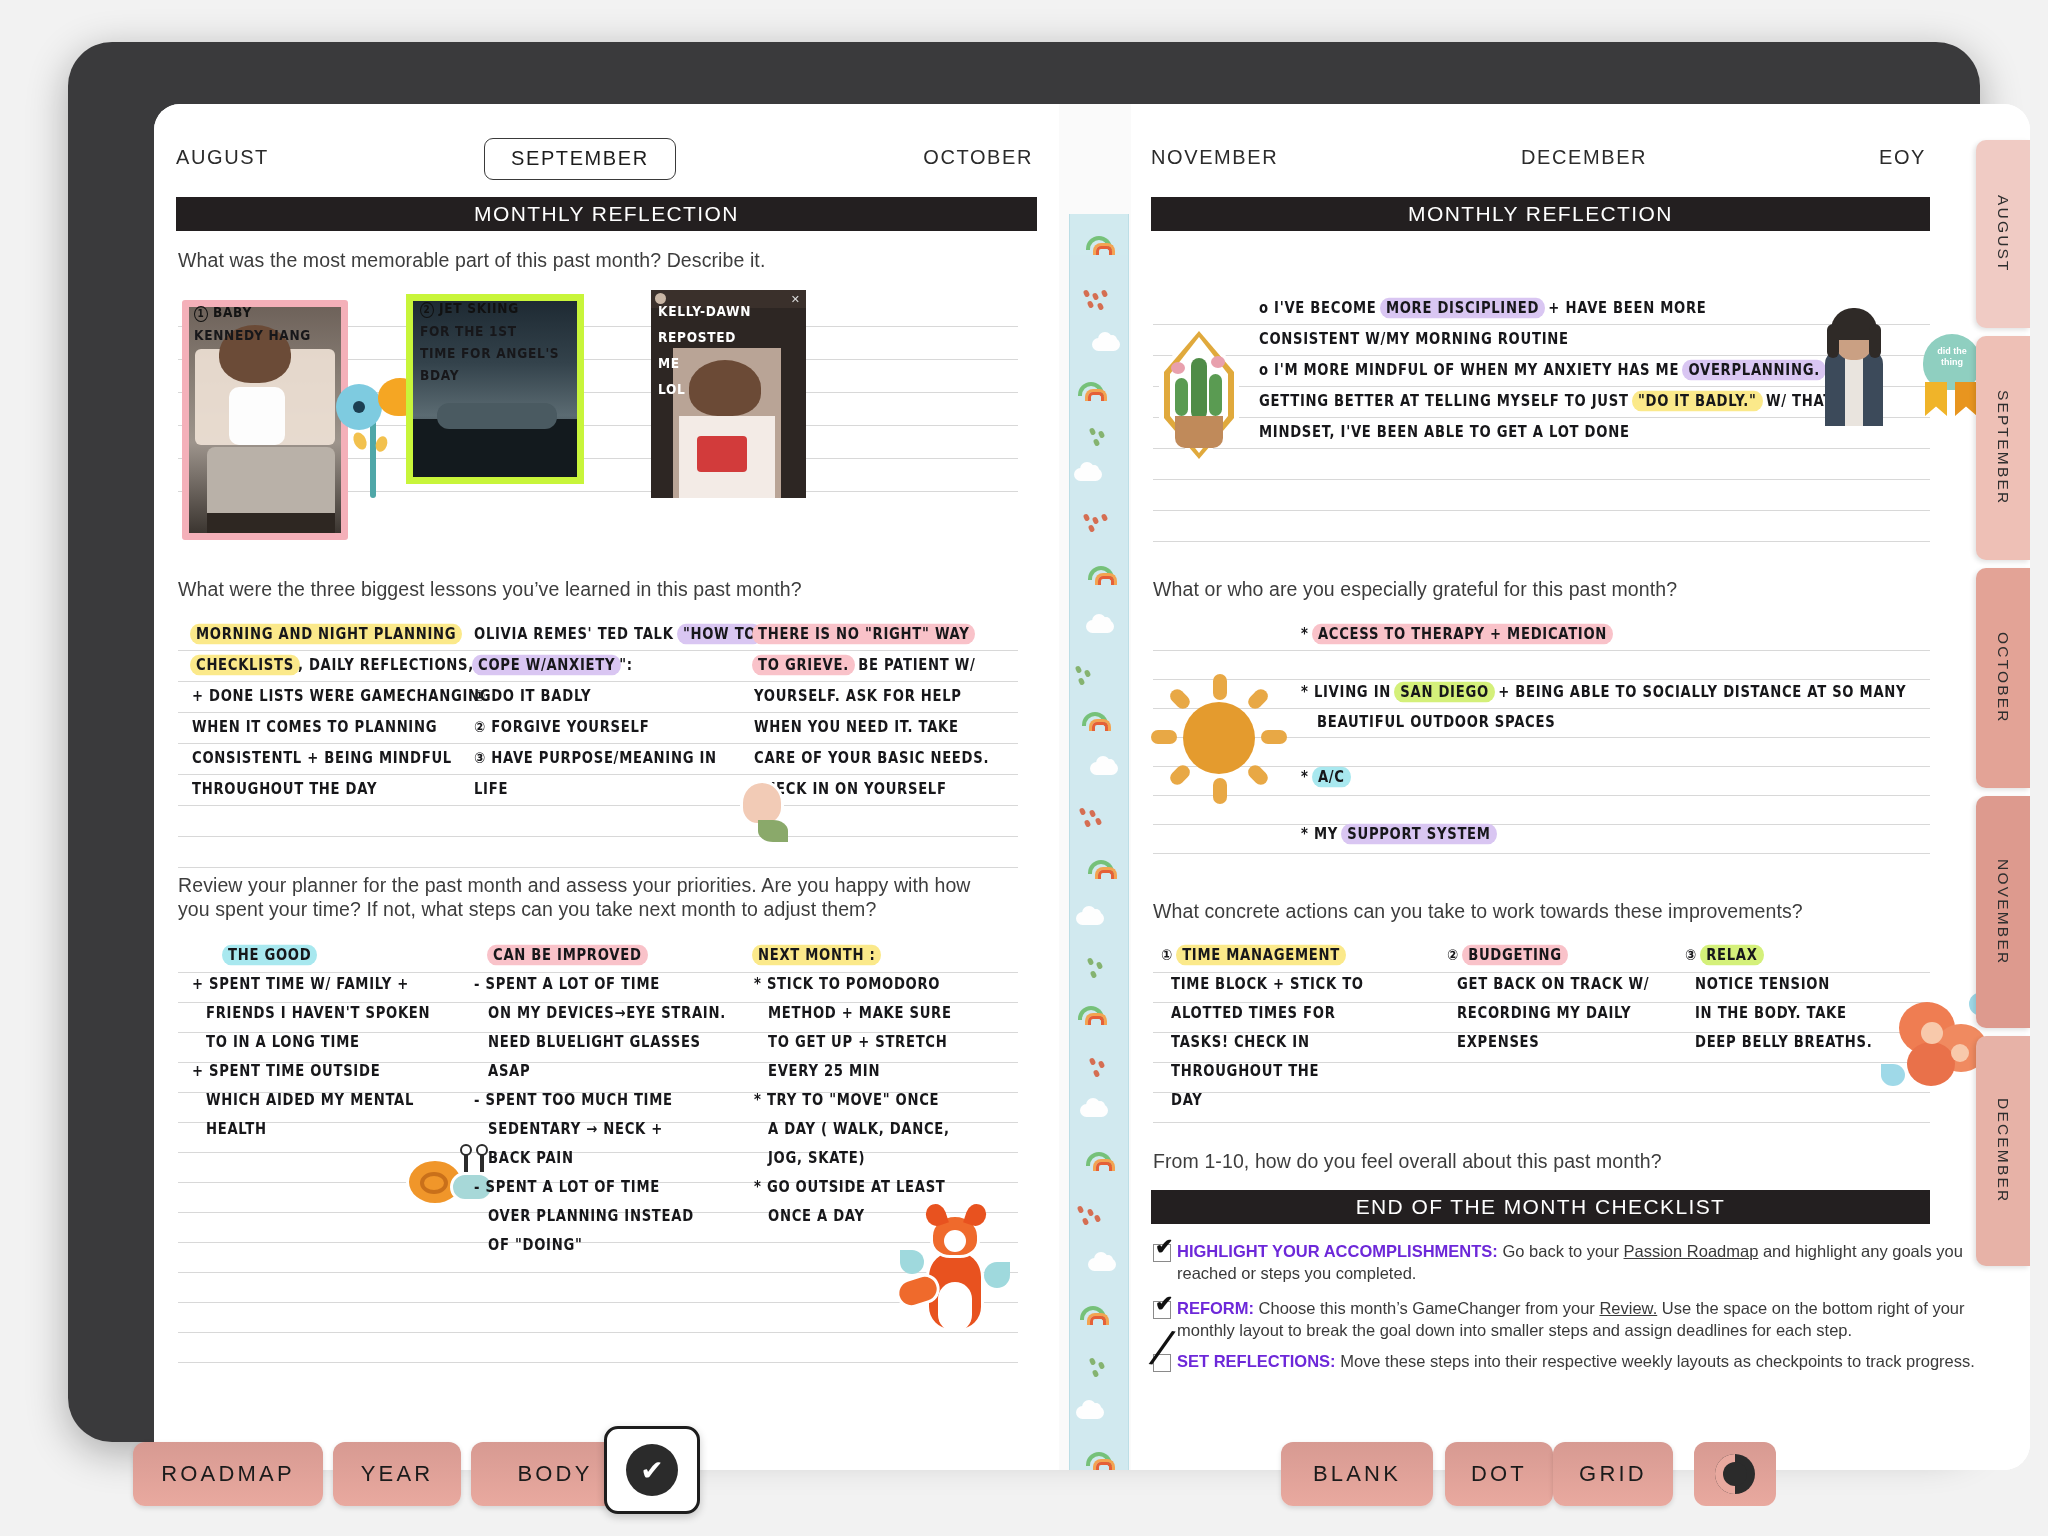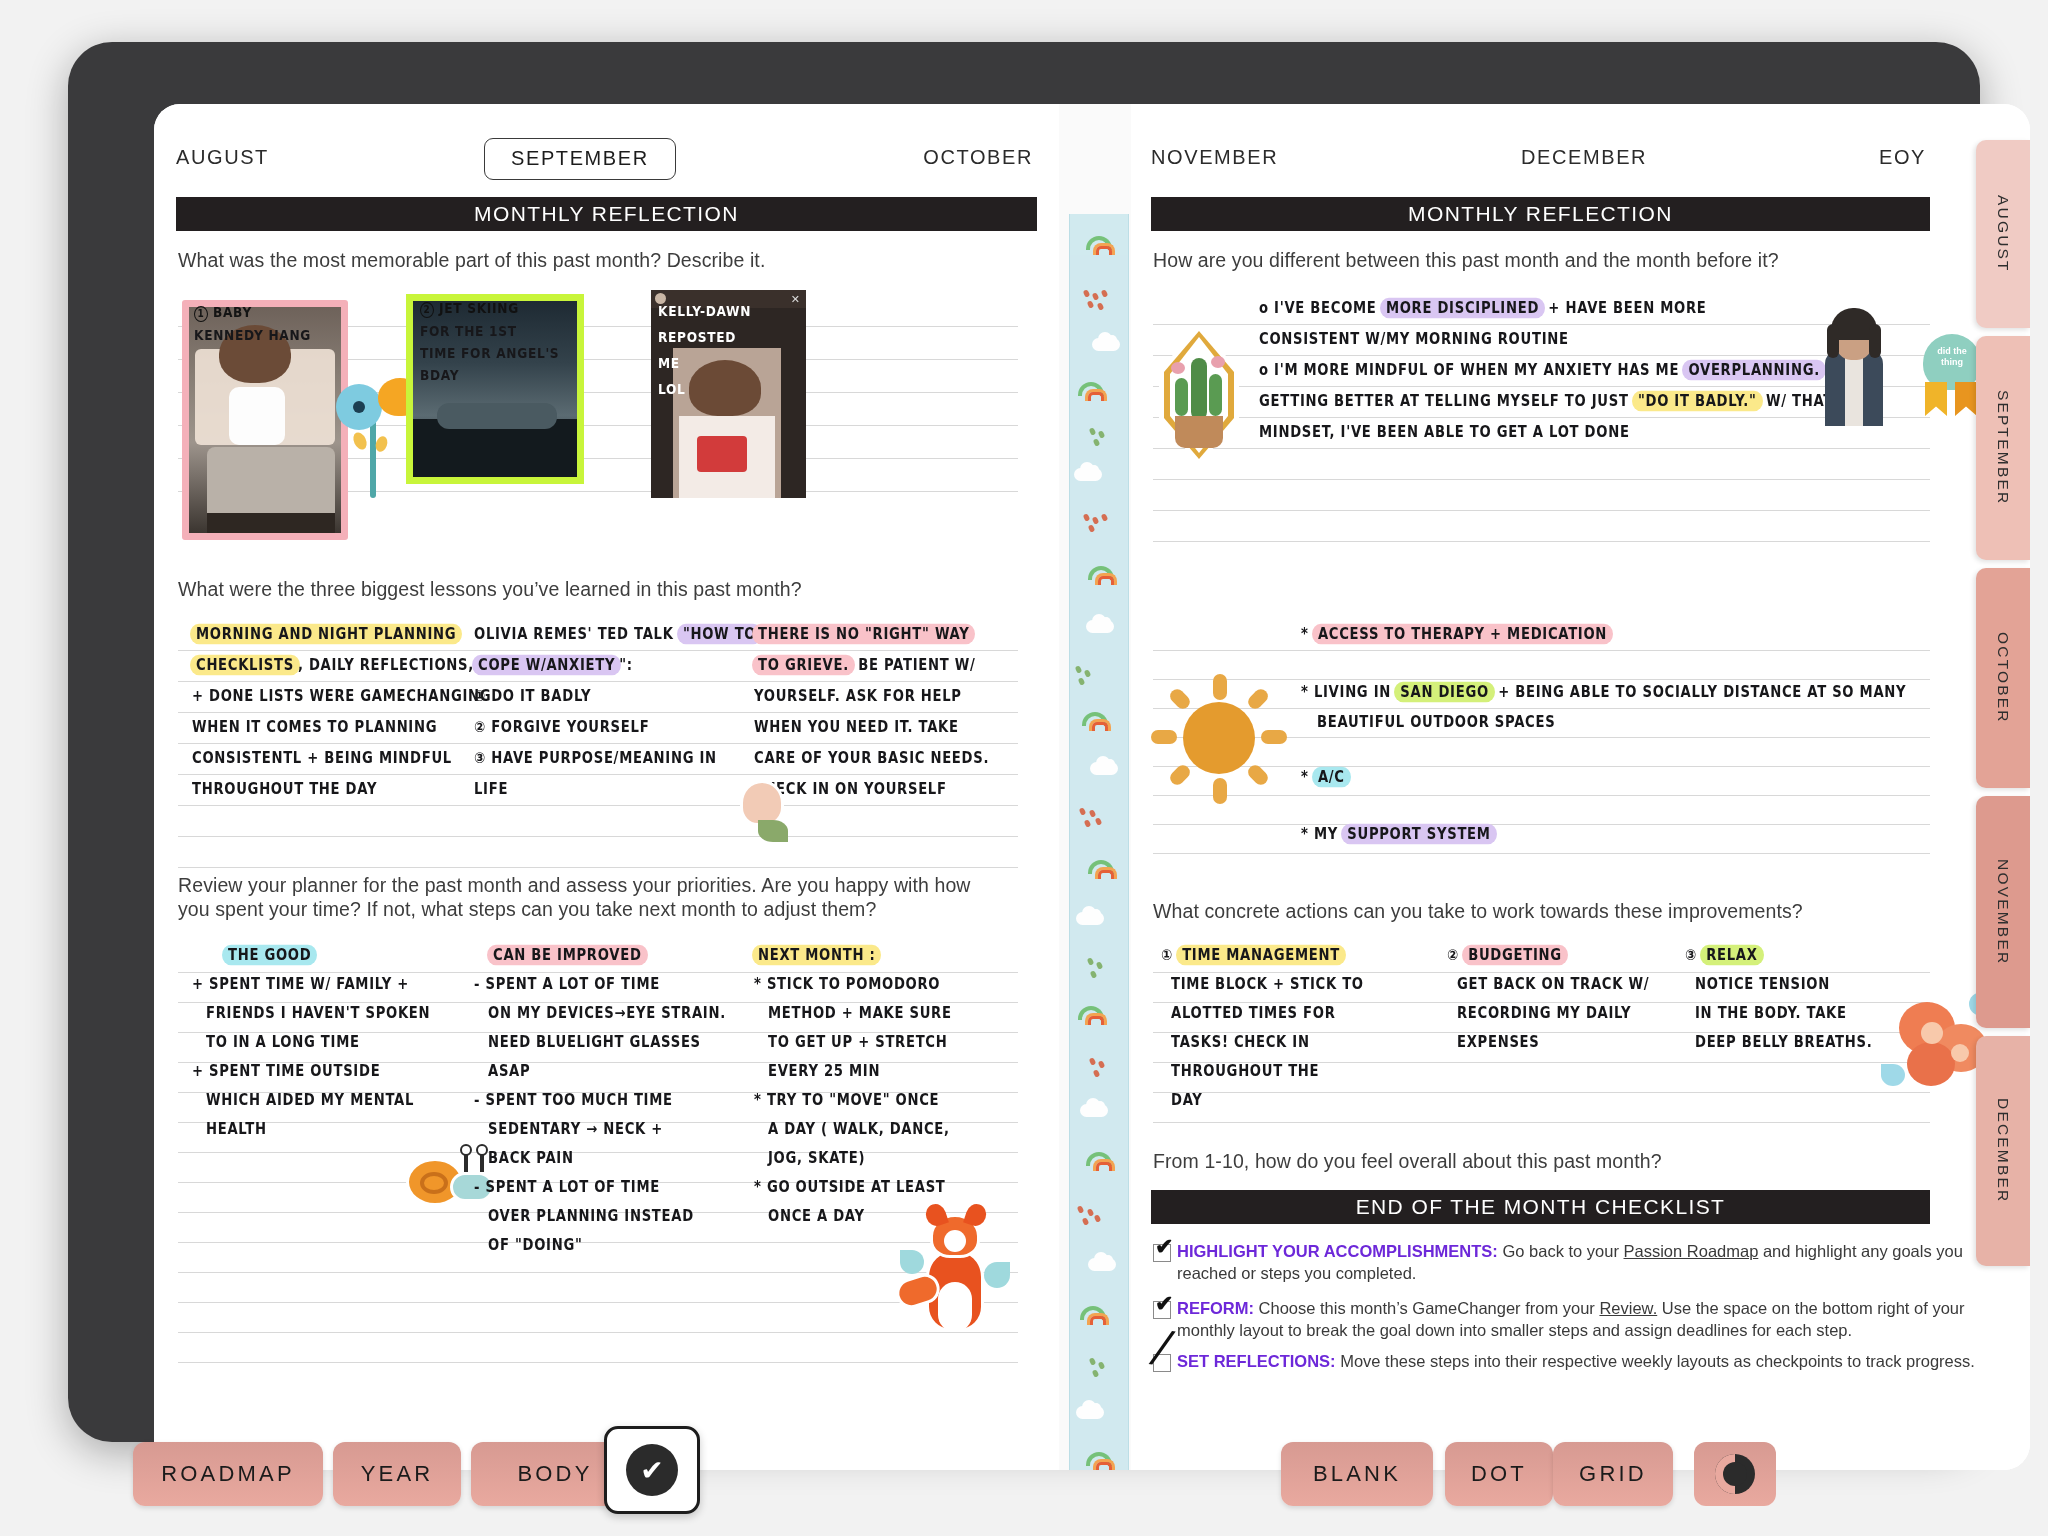--- a/index.html
+++ b/index.html
@@ -434,21 +434,20 @@
   <div class="page" id="page-right">
 
     <div class="month-nav">
       <div class="mn-item" style="left:20px;">NOVEMBER</div>
       <div class="mn-item" style="left:390px; top:8px;">DECEMBER</div>
       <div class="mn-item" style="right:104px;">EOY</div>
     </div>
 
     <div class="banner" style="left:20px; right:100px; top:93px;">MONTHLY REFLECTION</div>
 
-    <div class="prompt" style="left:22px; top:143px; width:800px;">How are you different between this past month and the month before it?</div>
 
     <div class="rules" style="left:22px; top:190px; right:100px;">
       <div class="sp" style="height:30px"></div>
           <div class="ln"></div>
       <div class="sp" style="height:30px"></div>
           <div class="ln"></div>
       <div class="sp" style="height:30px"></div>
           <div class="ln"></div>
       <div class="sp" style="height:30px"></div>
           <div class="ln"></div>
@@ -494,20 +493,21 @@
       <div style="position:absolute;left:12px;top:18px;width:12px;height:34px;background:#2f2a27;border-radius:6px;"></div>
       <div style="position:absolute;left:54px;top:18px;width:12px;height:34px;background:#2f2a27;border-radius:6px;"></div>
     </div>
     <div class="sticker" style="left:784px; top:230px; width:78px; height:84px;">
       <div style="position:absolute;left:8px;top:0;width:58px;height:56px;background:#8fcfc0;border-radius:30px 30px 26px 26px;"></div>
       <div style="position:absolute;left:10px;top:48px;width:22px;height:34px;background:#f0b429;clip-path:polygon(0 0,100% 0,100% 100%,50% 72%,0 100%);"></div>
       <div style="position:absolute;left:40px;top:48px;width:22px;height:34px;background:#e8951f;clip-path:polygon(0 0,100% 0,100% 100%,50% 72%,0 100%);"></div>
       <div style="position:absolute;left:12px;top:12px;width:50px;font-size:9px;line-height:1.25;color:#fff;text-align:center;font-weight:bold;">did the thing</div>
     </div>
 
+    <div class="prompt" style="left:22px; top:472px; width:800px;">What or who are you especially grateful for this past month?</div>
 
     <div class="rules" style="left:22px; top:516px; right:100px;">
       <div class="sp" style="height:30px"></div>
           <div class="ln"></div>
       <div class="sp" style="height:28px"></div>
           <div class="ln"></div>
       <div class="sp" style="height:28px"></div>
           <div class="ln"></div>
       <div class="sp" style="height:28px"></div>
           <div class="ln"></div>

